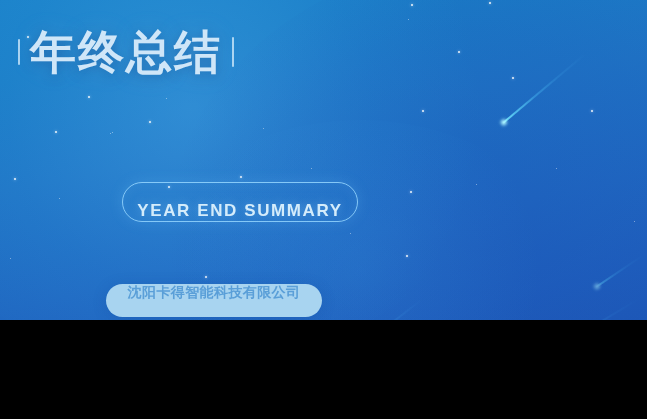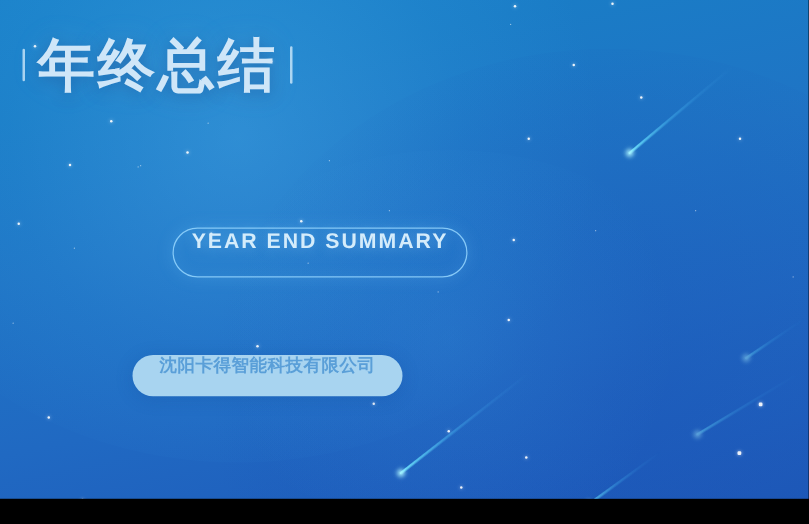--- a/index.html
+++ b/index.html
@@ -1,20 +1,20 @@
 <!DOCTYPE html>
 <html><head>
 <meta charset="utf-8">
 <style>
   * { margin:0; padding:0; box-sizing:border-box; }
   html, body { width:647px; height:419px; overflow:hidden; background:#000; }
 
   .poster {
     position:relative;
-    width:647px; height:399px;
+    width:647px; height:320px;
     overflow:hidden;
     font-family:"Liberation Sans", sans-serif;
     background:linear-gradient(168deg,
         #1a81c9 0%,
         #1a7cc6 18%,
         #1f74c5 42%,
         #2069c2 68%,
         #1f5fbd 88%,
         #1e59b8 100%);
   }
@@ -94,25 +94,25 @@
     letter-spacing:2px;
     line-height:1;
     color:#cfe6f8;
     text-shadow:0 2px 12px rgba(10,60,130,0.45), 0 0 22px rgba(150,215,255,0.25);
     white-space:nowrap;
   }
 
   
   .pill-en{
     position:absolute;
-    left:138px; top:182px;
+    left:122px; top:182px;
     width:236px; height:40px;
     border:1.6px solid rgba(150,215,255,0.85);
     border-radius:20px;
-    display:flex; align-items:flex-start; justify-content:center;
+    display:flex; align-items:flex-end; justify-content:center;
     box-shadow:0 0 14px rgba(120,200,255,0.20), inset 0 0 12px rgba(120,200,255,0.10);
   }
   .pill-en span{
     font-size:17px;
     font-weight:bold;
     letter-spacing:1.6px;
     color:#d4ecfb;
     text-shadow:0 0 10px rgba(150,215,255,0.45);
     white-space:nowrap;
   }

